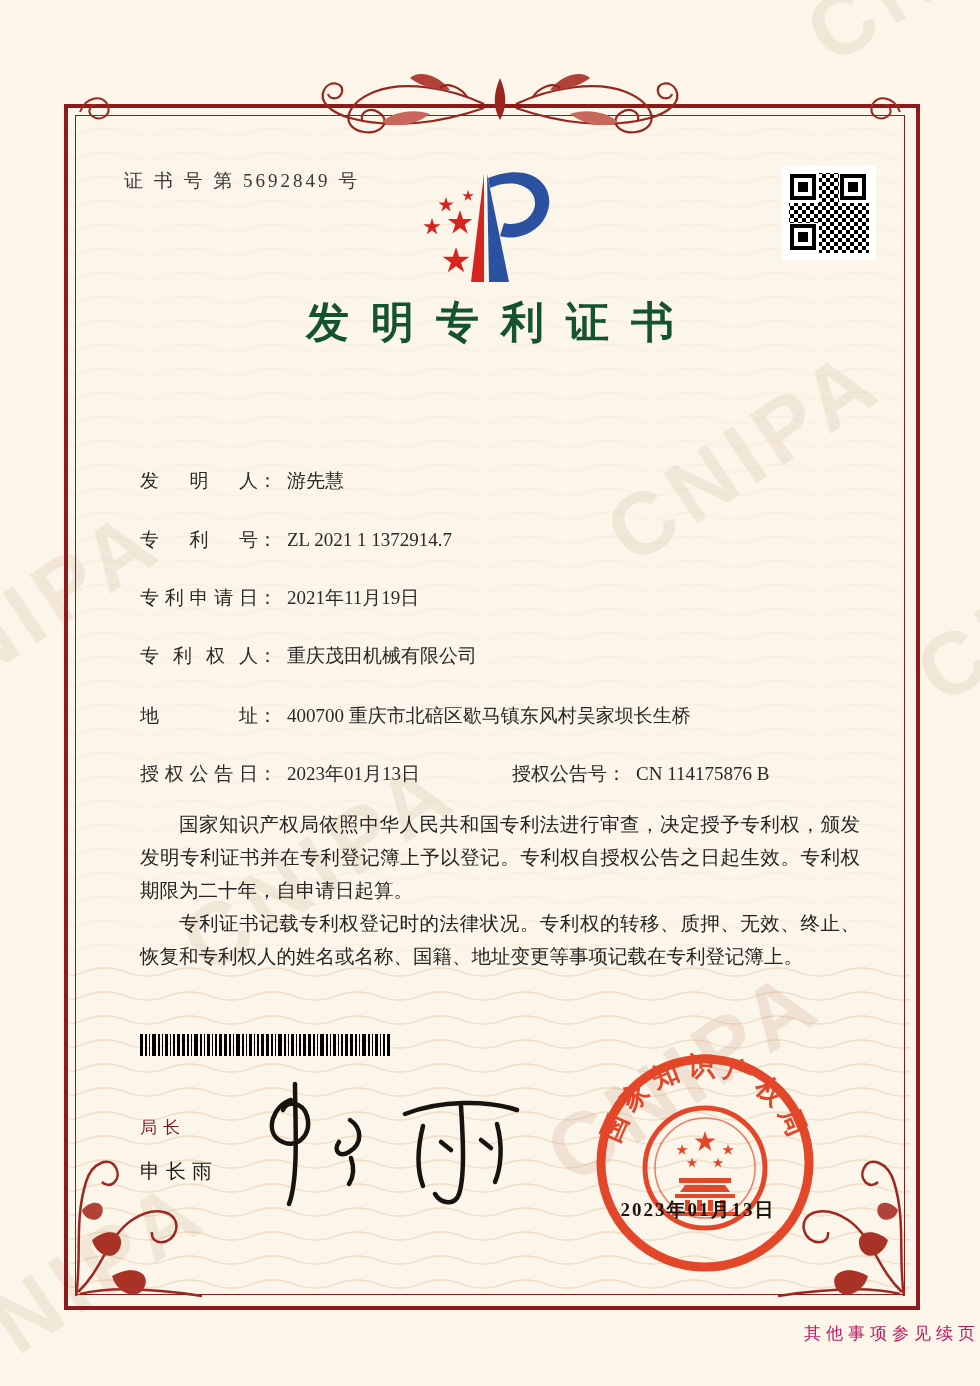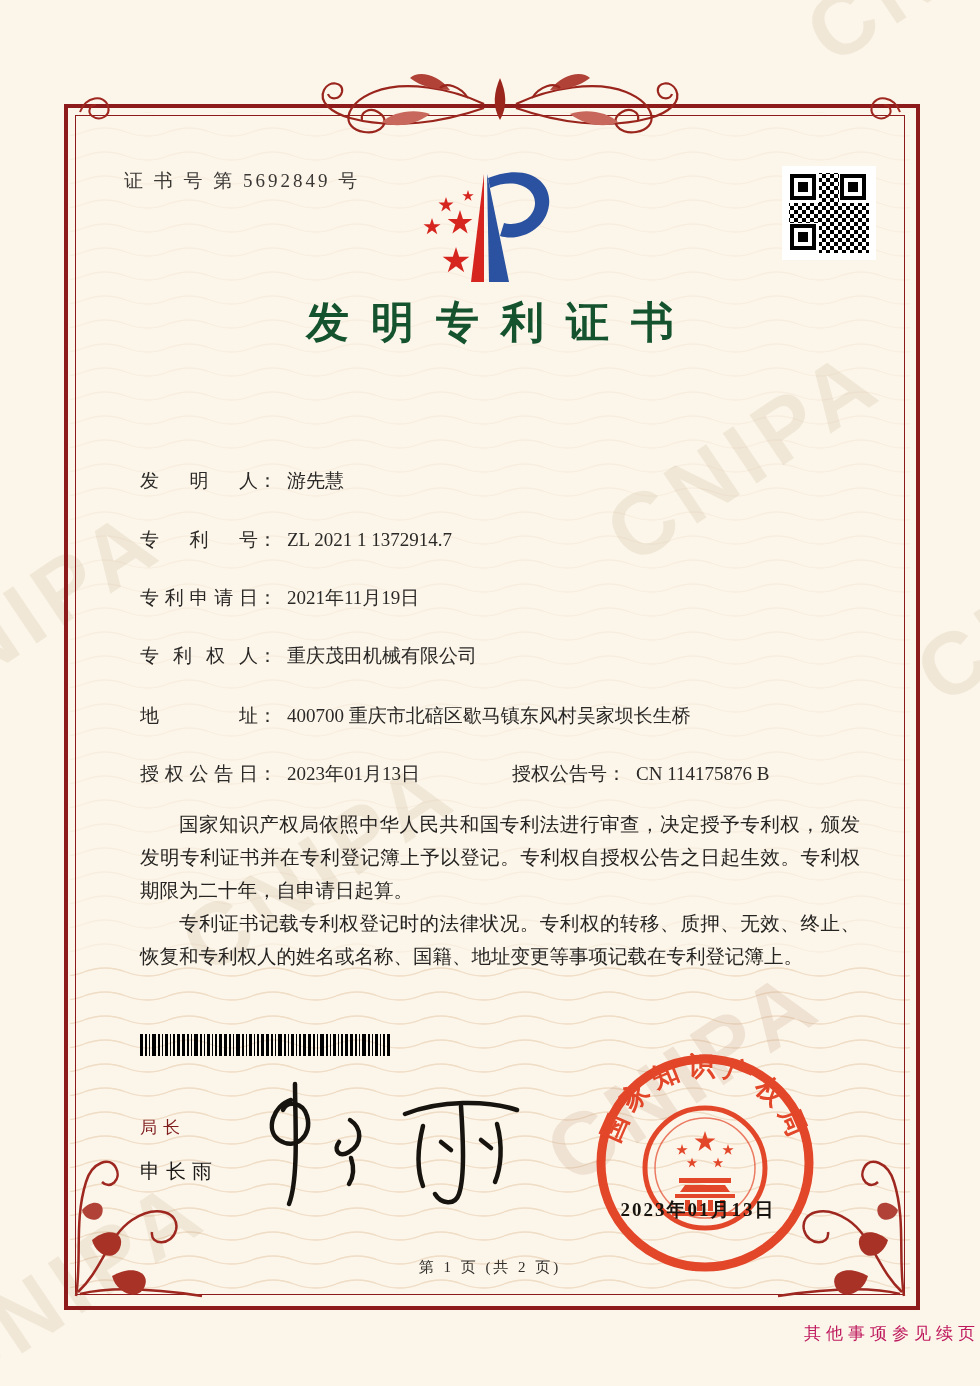--- a/index.html
+++ b/index.html
@@ -279,16 +279,15 @@
       <rect x="-20" y="32" width="5" height="11"></rect>
       <rect x="-8" y="32" width="5" height="11"></rect>
       <rect x="3" y="32" width="5" height="11"></rect>
       <rect x="15" y="32" width="5" height="11"></rect>
       <rect x="-33" y="44" width="66" height="4"></rect>
     </g>
   </svg>
 
   <div class="abs seal-date">2023年01月13日</div>
 
-  <div class="abs page-info">第 1 页 (共 2 页)</div>
   <div class="abs cont-note">其他事项参见续页</div>
 
 </div>
 
 </body></html>

